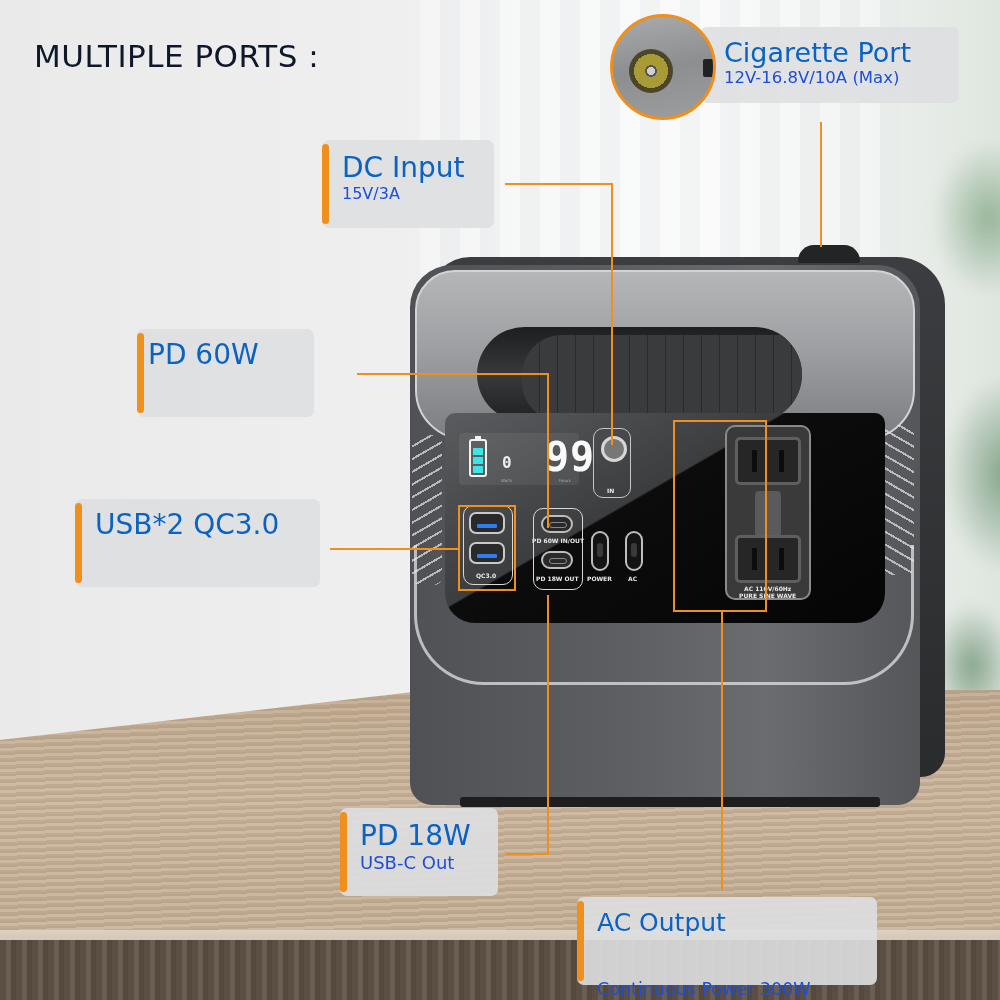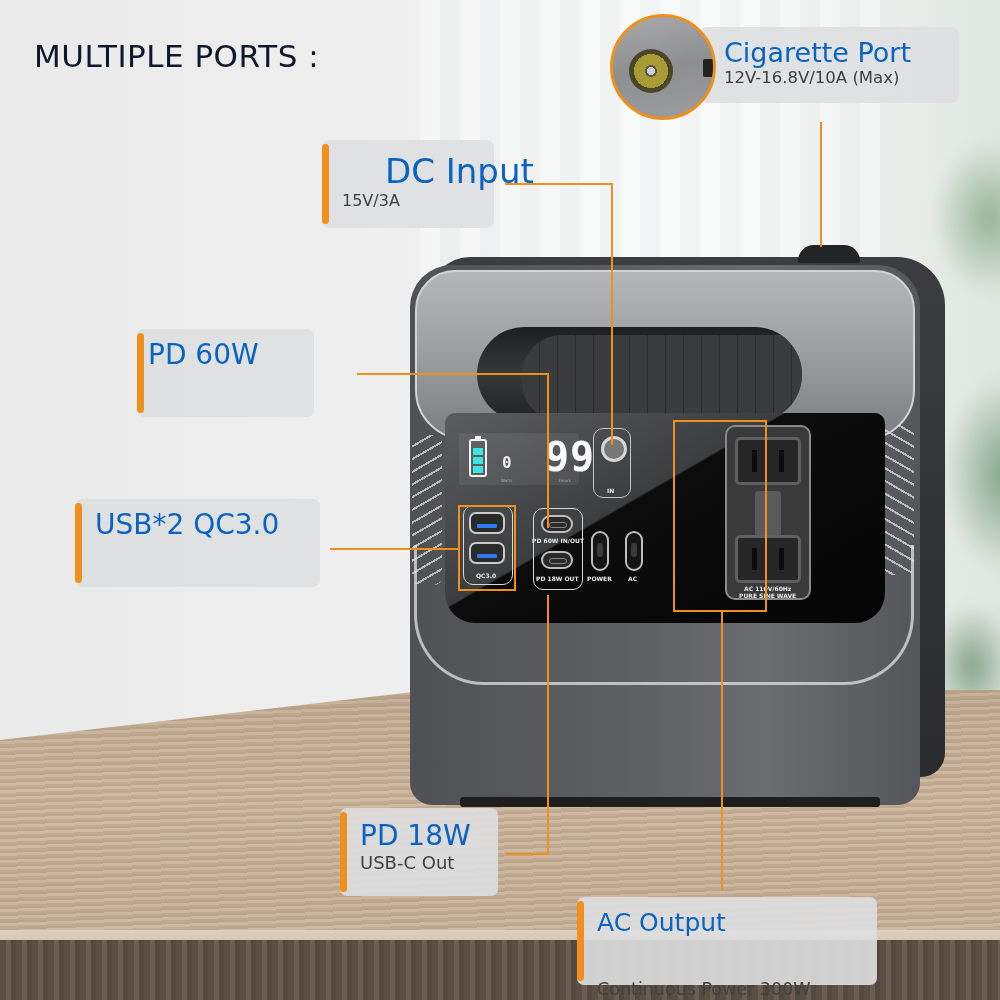--- a/index.html
+++ b/index.html
@@ -171,21 +171,21 @@
     
     .card {
       position: absolute; background: rgba(222,223,225,0.9);
       border-radius: 7px; padding: 6px 14px 6px 20px;
     }
     .card::before {
       content: ""; position: absolute; left: 0; top: 4px; bottom: 4px; width: 7px;
       background: #f0901c; border-radius: 4px;
     }
     .card-title { color: #0a63c3; font-family: "DejaVu Sans", sans-serif; line-height: 1.15; white-space: nowrap; }
-    .card-sub { color: #404040; font-family: "DejaVu Sans", sans-serif; white-space: nowrap; line-height: 1.2; }
+    .card-sub { color: #1d4ed8; font-family: "DejaVu Sans", sans-serif; white-space: nowrap; line-height: 1.2; }
     .heading {
       position: absolute; left: 34px; top: 38px; color: #0f172a;
       font-family: "DejaVu Sans", sans-serif; font-size: 31px; font-weight: normal; letter-spacing: 0.5px;
     }
     .cig-thumb {
       position: absolute; left: 610px; top: 14px; width: 106px; height: 106px; border-radius: 50%;
       border: 3px solid #f0901c; overflow: hidden;
       background: linear-gradient(170deg, #a9aaac 0%, #8d8e90 50%, #9c9d9f 100%);
       z-index: 3;
     }
@@ -289,21 +289,21 @@
   <div class="cig-thumb-hole" data-name="cigarette-socket-icon"></div>
   <div class="cig-thumb-slot" data-name="cigarette-thumb-slot"></div>
 </div>
 <div class="card" style="left:700px; top:27px; width:259px; height:76px; padding-left:24px; padding-top:10px; z-index:2;" data-name="callout-cigarette-port">
   <div class="card-title" style="font-size:27px;" data-name="callout-title">Cigarette Port</div>
   <div class="card-sub" style="font-size:16.5px;" data-name="callout-subtitle">12V-16.8V/10A (Max)</div>
 </div>
 <style>.card[data-name="callout-cigarette-port"]::before{display:none;}</style>
 
 <div class="card" style="left:322px; top:140px; width:172px; height:88px; padding-top:12px;" data-name="callout-dc-input">
-  <div class="card-title" style="font-size:34px;margin-left:43px;" data-name="callout-title">DC Input</div>
+  <div class="card-title" style="font-size:28px;" data-name="callout-title">DC Input</div>
   <div class="card-sub" style="font-size:16px;" data-name="callout-subtitle">15V/3A</div>
 </div>
 
 <div class="card" style="left:137px; top:329px; width:177px; height:88px; padding-top:10px;padding-left:11px;" data-name="callout-pd-60w">
   <div class="card-title" style="font-size:28px;" data-name="callout-title">PD 60W</div>
 </div>
 
 <div class="card" style="left:75px; top:499px; width:245px; height:88px; padding-top:10px;" data-name="callout-usb-qc3">
   <div class="card-title" style="font-size:28px;" data-name="callout-title">USB*2 QC3.0</div>
 </div>

